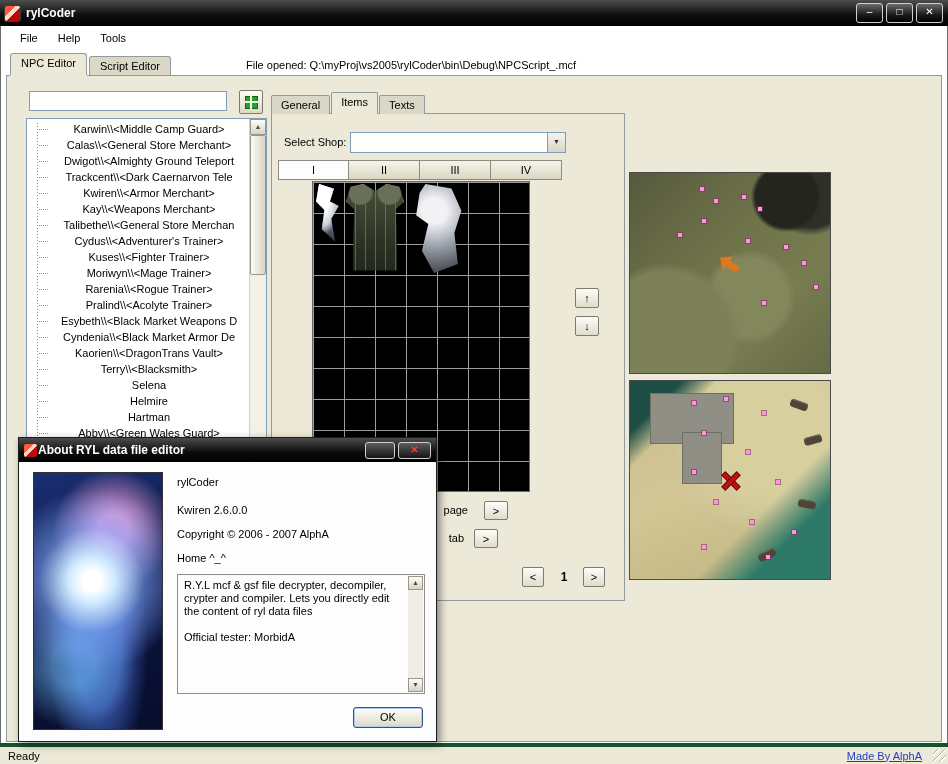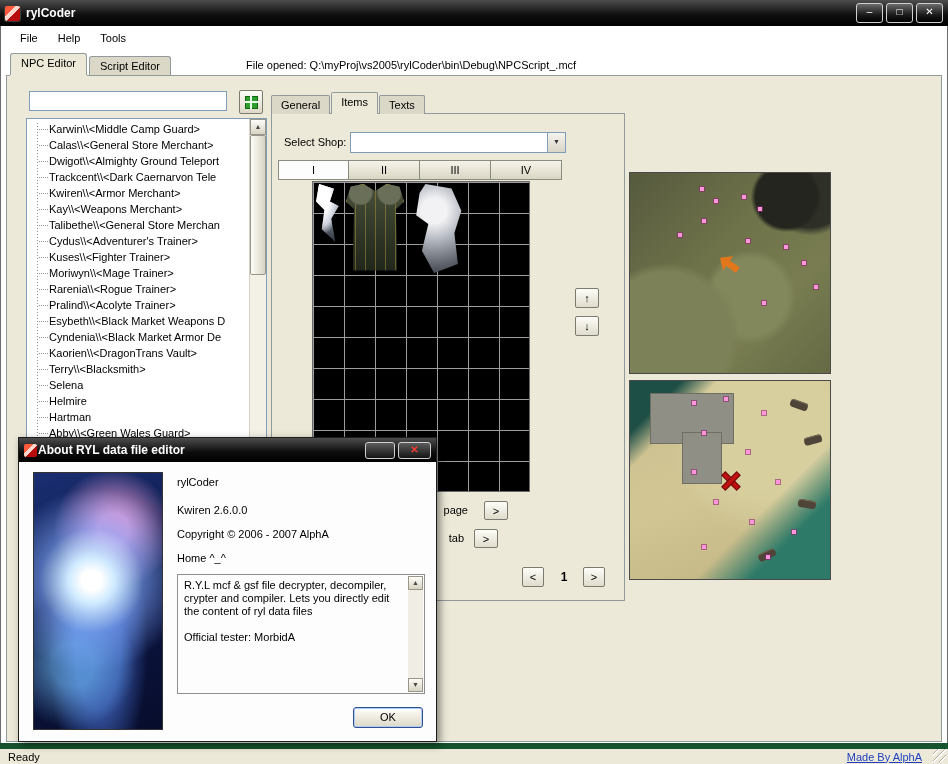--- a/index.html
+++ b/index.html
@@ -47,21 +47,21 @@
     box-shadow:inset 0 0 0 1px #116611;position:relative;}
   .green-grid-icon::before{content:"";position:absolute;left:0;right:0;top:5px;height:2px;background:#eaffea;}
   .green-grid-icon::after{content:"";position:absolute;top:0;bottom:0;left:5px;width:2px;background:#eaffea;}
 
   
   .npc-tree{position:absolute;left:19px;top:42px;width:241px;height:560px;background:#fff;
     border:1px solid #7f9db9;display:flex;box-sizing:border-box;}
   .tree-list{flex:1;overflow:hidden;padding:2px 0 0 2px;position:relative;}
   .tree-guide{position:absolute;left:10px;top:4px;width:1px;height:318px;
     background:repeating-linear-gradient(180deg,#909090 0 1px,transparent 1px 3px);}
-  .tree-row{height:16px;line-height:16px;padding-left:20px;white-space:nowrap;position:relative;}
+  .tree-row{height:16px;line-height:16px;padding-left:20px;white-space:nowrap;position:relative;text-align:center;}
   .tree-row::before{content:"";position:absolute;left:10px;top:8px;width:9px;
     border-top:1px dotted #909090;}
   .vscroll{width:17px;border-left:1px solid #d4d0c8;background:#f3f1e6;display:flex;
     flex-direction:column;box-sizing:border-box;}
   .scroll-btn{width:16px;height:16px;background:linear-gradient(#fdfdf8,#d8d4c4);
     border:1px solid #9a968a;font-size:7px;line-height:14px;text-align:center;color:#4a4a42;box-sizing:border-box;}
   .scroll-track{flex:1;position:relative;}
   .scroll-thumb{position:absolute;left:0;top:0;width:16px;height:140px;
     background:linear-gradient(90deg,#fdfdf8,#d8d4c4);border:1px solid #9a968a;
     border-radius:2px;box-sizing:border-box;}
@@ -179,21 +179,21 @@
   .about-desc{position:absolute;left:158px;top:112px;width:248px;height:120px;
     border:1px solid #8f8f8f;background:#fdfdfd;padding:4px 22px 4px 6px;line-height:13px;box-sizing:border-box;}
   .desc-scroll{position:absolute;right:1px;top:1px;bottom:1px;width:15px;background:#f0eee4;
     display:flex;flex-direction:column;justify-content:space-between;}
   .desc-scroll .scroll-btn{width:15px;height:14px;line-height:12px;}
   .about-ok{position:absolute;left:334px;top:245px;width:70px;height:21px;
     background:linear-gradient(#ffffff,#f0ede0 45%,#ddd8c8);border:1px solid #2f4f8f;
     border-radius:3px;box-shadow:inset 0 0 0 1px #aecdf5;text-align:center;line-height:19px;box-sizing:border-box;}
 
   
-  .statusbar{position:absolute;left:0;right:0;bottom:0;height:21px;border-top:6px solid #14532d;
+  .statusbar{position:absolute;left:0;right:0;bottom:0;height:21px;border-top:4px solid #14532d;
     background:#ece9d8;display:flex;align-items:center;padding:0 8px;box-sizing:border-box;}
   .status-right{margin-left:auto;color:#1f3fbf;text-decoration:underline;margin-right:18px;}
   .grip{position:absolute;right:2px;bottom:2px;width:13px;height:13px;
     background:repeating-linear-gradient(135deg,transparent 0 3px,#b0ad9e 3px 4px,#ffffff 4px 5px);}
 </style>
 </head>
 <body>
 
 <div class="win">
 

